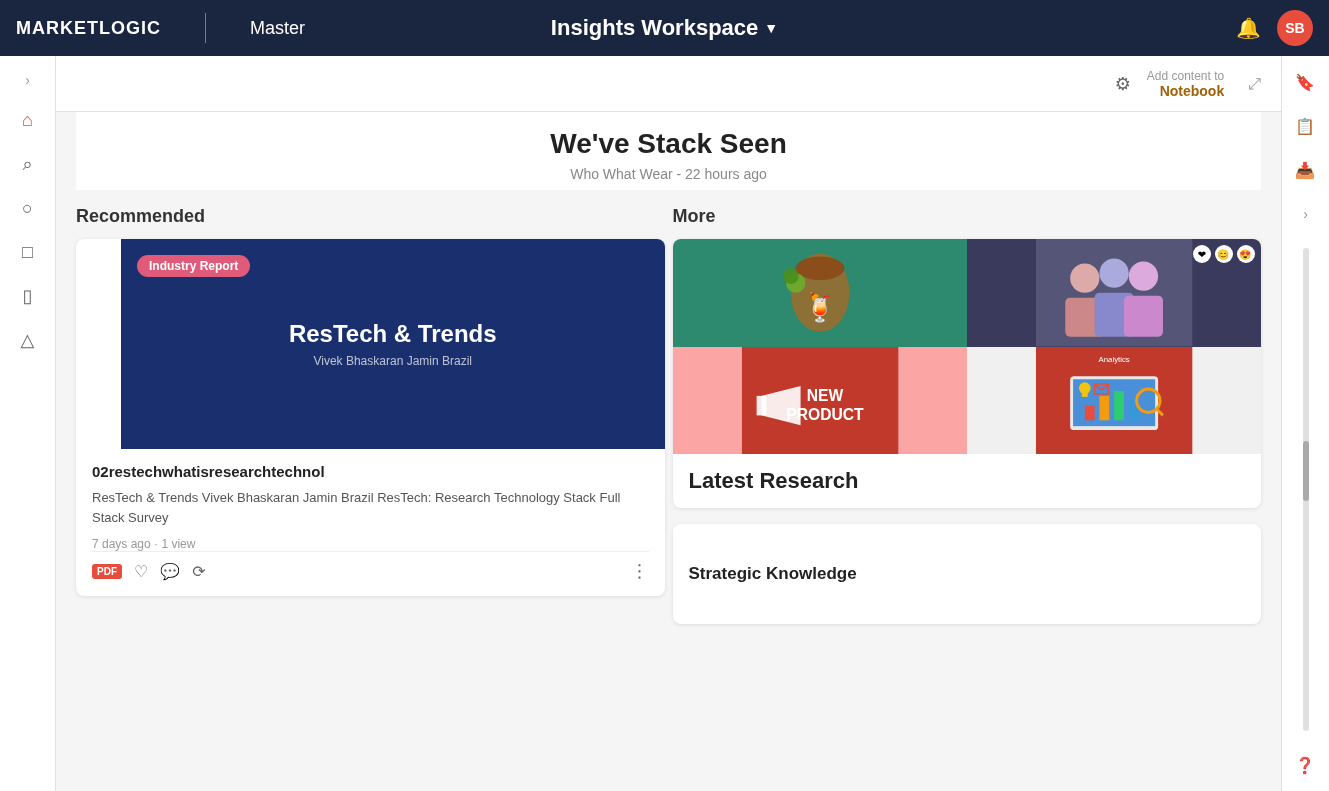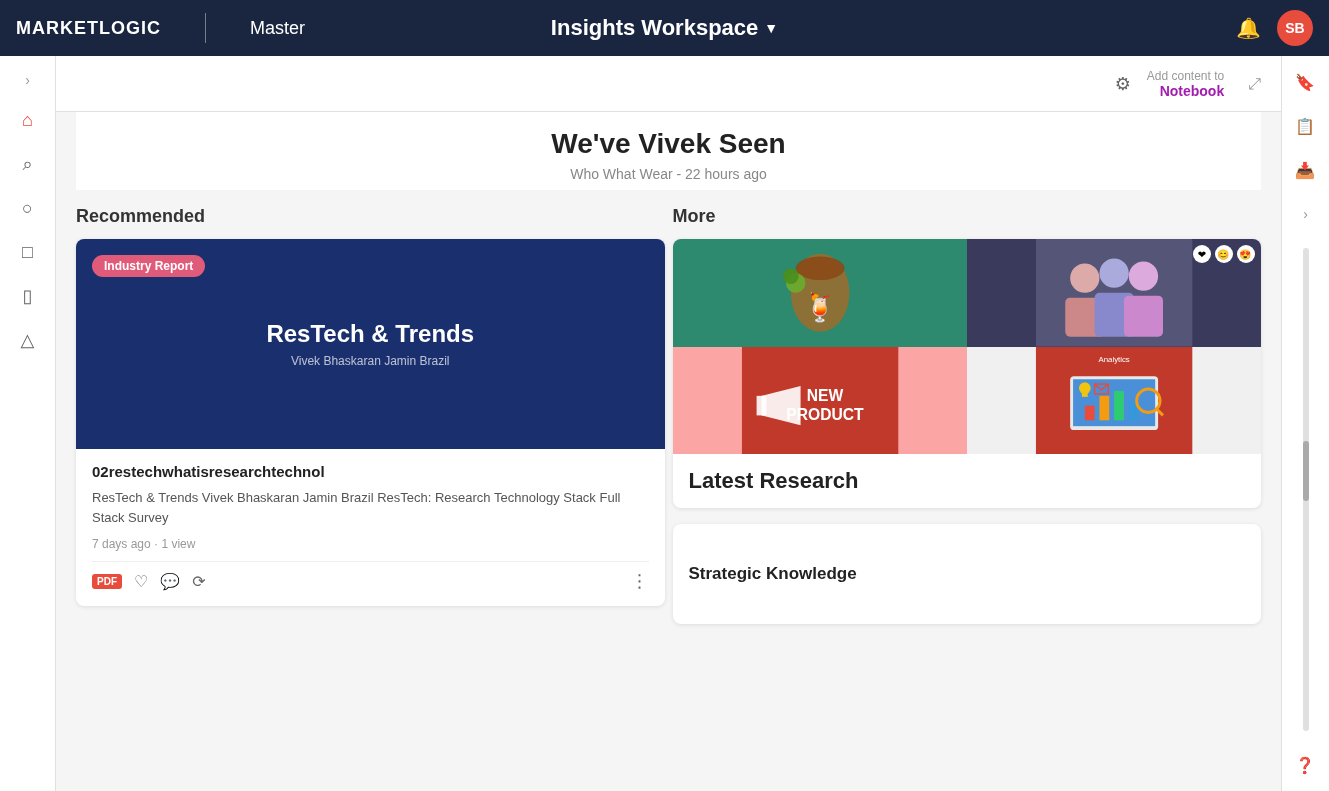--- a/index.html
+++ b/index.html
@@ -157,21 +157,21 @@
       display: flex;
       flex-direction: column;
       align-items: flex-end;
       cursor: pointer;
     }
     .add-notebook .add-line1 {
       color: #999;
       font-size: 12px;
     }
     .add-notebook .add-line2 {
-      color: #a21caf;
+      color: #a16207;
       font-size: 14px;
       font-weight: bold;
     }
     .expand-icon {
       color: #999;
       font-size: 16px;
       cursor: pointer;
       margin-left: 8px;
     }
 
@@ -213,20 +213,21 @@
     
     .rec-card-image {
       background: #1a2f6e;
       height: 210px;
       position: relative;
       display: flex;
       flex-direction: column;
       align-items: center;
       justify-content: center;
       padding: 20px;
+      margin-left: 45px;
     }
     .industry-badge {
       position: absolute;
       top: 16px;
       left: 16px;
       background: #e05a7a;
       color: white;
       font-size: 12px;
       font-weight: bold;
       padding: 4px 12px;
@@ -275,21 +276,20 @@
     }
     .card-desc {
       font-size: 13px;
       color: #555;
       margin-bottom: 10px;
       line-height: 1.5;
     }
     .card-meta {
       font-size: 12px;
       color: #999;
-      margin-bottom: 10px;
     }
     .card-actions {
       display: flex;
       align-items: center;
       gap: 12px;
       padding-top: 8px;
       border-top: 1px solid #eee;
     }
     .action-btn {
       color: #666;
@@ -503,21 +503,21 @@
           <span class="add-line2">Notebook</span>
         </div>
         <span class="expand-icon">⤢</span>
       </div>
     </div>
 
     <div class="scroll-content">
 
       <div class="header-section">
         <div class="top-article-title">
-          <span>We've Vivek Seen</span>
+          <span>We've Stack Seen</span>
         </div>
         <div class="top-article-meta">Who What Wear - 22 hours ago</div>
       </div>
 
       <div class="two-col">
 
         <div class="col-left">
           <div class="section-title">Recommended</div>
           <div class="card">
             <div class="rec-card-image">

